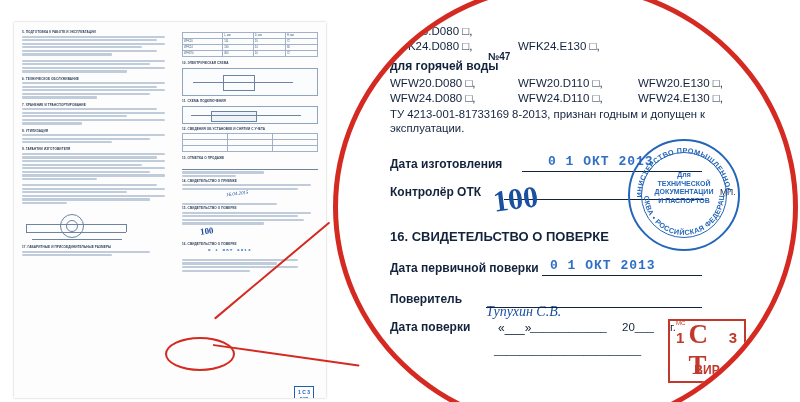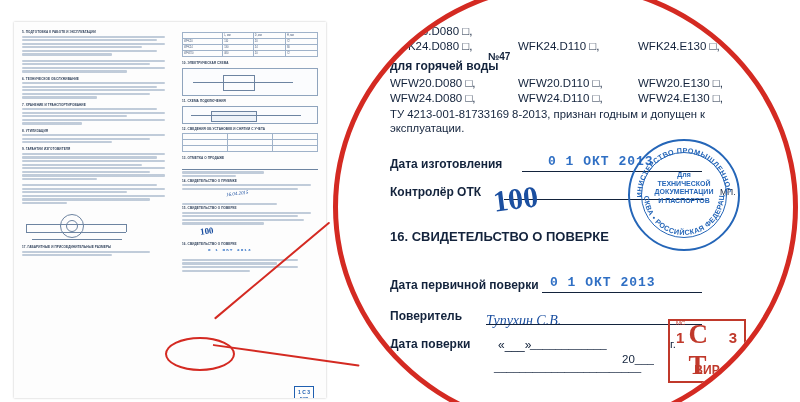--- a/index.html
+++ b/index.html
@@ -274,21 +274,20 @@
 
     <div class="cut-text" style="left:150px;top:16px;font-weight:bold;font-size:10px;">№47</div>
 
     <div class="mag-pad">
 
       <div class="mrow">
         <span class="c1">WFK20.D080 □,</span>
       </div>
       <div class="mrow">
         <span class="c1">WFK24.D080 □,</span>
-        <span class="c2">WFK24.D110 □,</span>
         <span class="c3">WFK24.E130 □,</span>
       </div>
 
       <div class="mhead">для горячей воды</div>
 
       <div class="mrow">
         <span class="c1">WFW20.D080 □,</span>
         <span class="c2">WFW20.D110 □,</span>
         <span class="c3">WFW20.E130 □,</span>
       </div>
@@ -307,37 +306,37 @@
       </div>
 
       <div style="position:relative;height:30px;">
         <span class="mlabel" style="position:absolute;left:0;top:4px;">Контролёр ОТК</span>
         <span class="fieldline" style="position:absolute;left:114px;top:4px;width:200px;height:14px;"></span>
         <span class="mp" style="position:absolute;left:330px;top:6px;">МП.</span>
       </div>
 
       <div class="mhead" style="font-size:13px;margin-top:18px;">16. СВИДЕТЕЛЬСТВО О ПОВЕРКЕ</div>
 
-      <div style="position:relative;height:32px;margin-top:29px;">
+      <div style="position:relative;height:32px;margin-top:12px;">
         <span class="mlabel" style="position:absolute;left:0;top:5px;">Дата первичной поверки</span>
         <span class="fieldline" style="position:absolute;left:152px;top:5px;width:160px;height:14px;"></span>
         <span class="date-stamp" style="position:absolute;left:160px;top:2px;font-size:13px;">0 1 ОКТ 2013</span>
       </div>
 
       <div style="position:relative;height:30px;">
         <span class="mlabel" style="position:absolute;left:0;top:4px;">Поверитель</span>
-        <span class="blue-hand" style="position:absolute;left:96px;top:8px;font-size:14px;">Тупухин С.В.</span>
+        <span class="blue-hand" style="position:absolute;left:96px;top:16px;font-size:14px;">Тупухин С.В.</span>
         <span class="fieldline" style="position:absolute;left:96px;top:18px;width:216px;height:1px;"></span>
       </div>
 
       <div style="position:relative;height:26px;">
         <span class="mlabel" style="position:absolute;left:0;top:2px;">Дата поверки</span>
         <span style="position:absolute;left:108px;top:3px;font-size:12px;">«___»</span>
         <span style="position:absolute;left:140px;top:3px;font-size:11.5px;">____________</span>
-        <span style="position:absolute;left:232px;top:3px;font-size:11.5px;margin-top:15px;">20___</span>
+        <span style="position:absolute;left:232px;top:3px;font-size:11.5px;">20___</span>
         <span style="position:absolute;left:280px;top:3px;font-size:11.5px;">г.</span>
       </div>
 
       <div style="position:relative;height:22px;text-align:center;">
         <span style="position:absolute;left:104px;top:0;font-size:11.5px;">_______________________</span>
       </div>
 
       <div style="position:relative;height:24px;">
         
         

